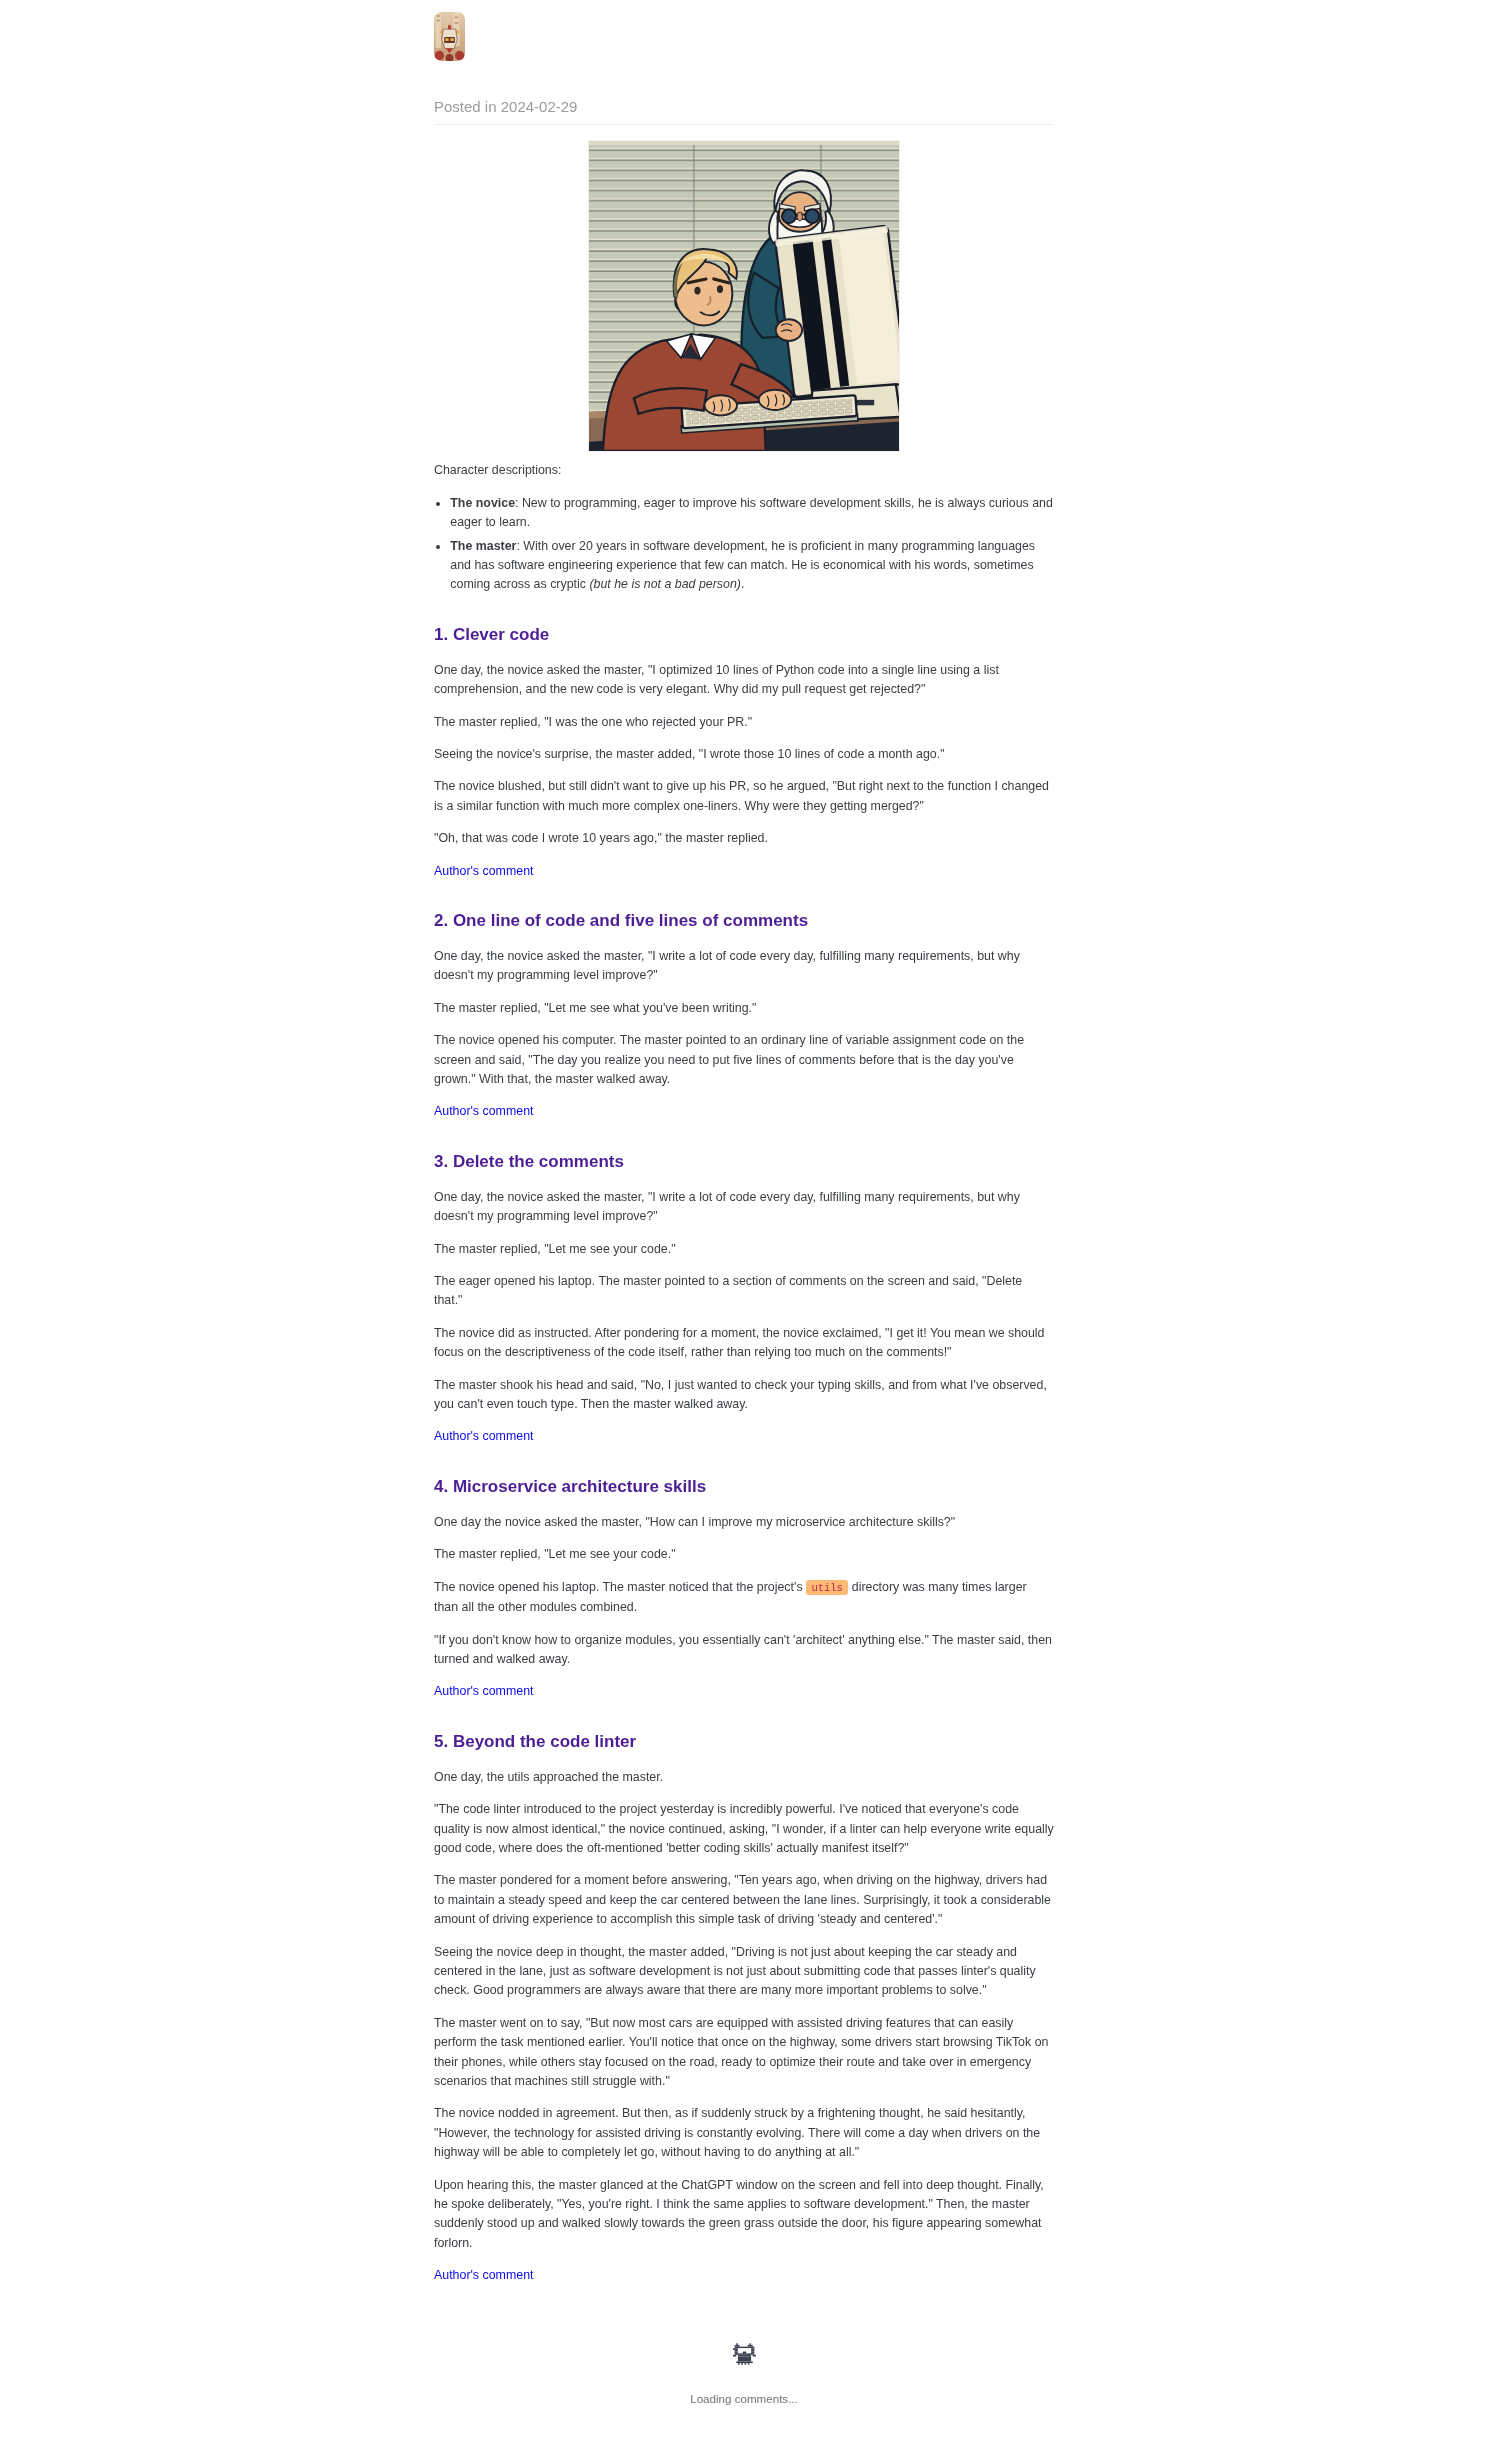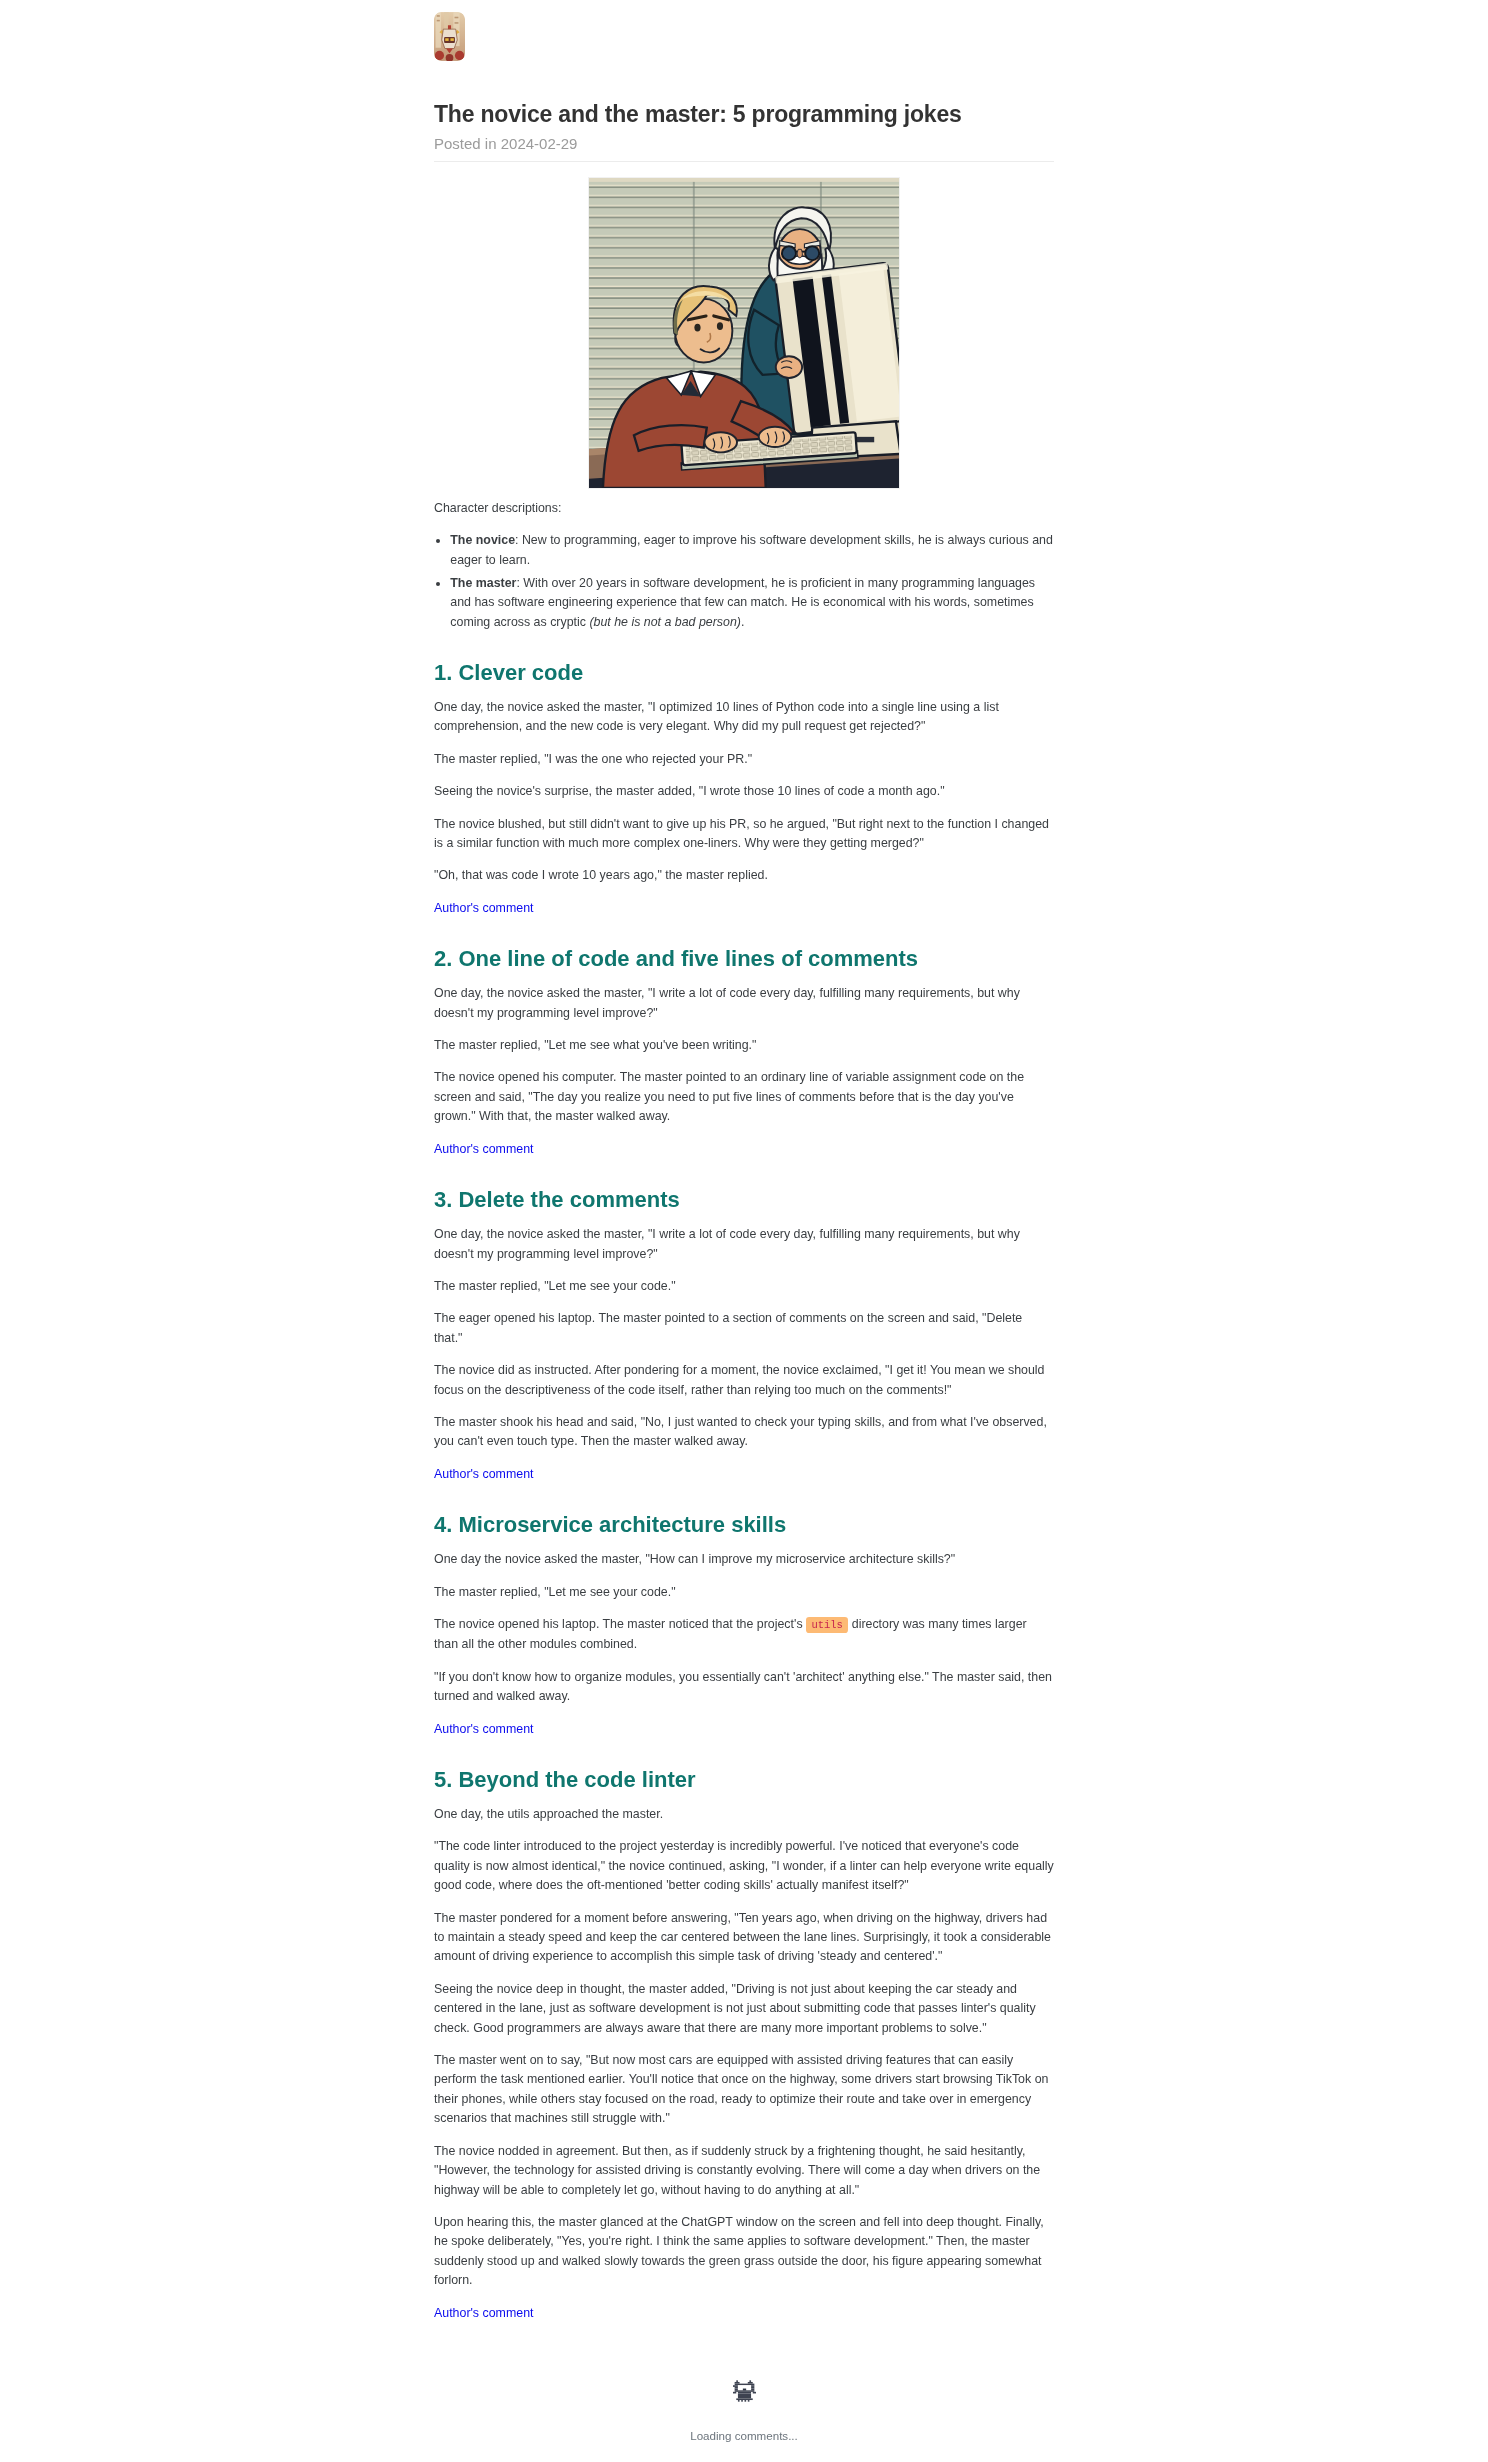--- a/index.html
+++ b/index.html
@@ -16,22 +16,22 @@
 
   h1.post-title { font-size:23px; line-height:29.5px; font-weight:700;
     color:#333; margin:0 0 7.8px; letter-spacing:-0.2px; }
   .post-date { font-size:15px; line-height:14px; color:#9b9b9b; margin:0 0 10px; }
   hr.rule { border:none; border-top:0.8px solid #ececec; margin:0 0 15.5px; }
 
   figure.illustration { margin:0 auto 9.3px; width:312px;
     border:0.8px solid #f1f1f1; line-height:0; }
 
   .post-body p { margin:0 0 13px; }
-  .post-body h3 { font-size:22px; line-height:21px; font-weight:700;
-    color:#0f766e; margin:29.5px 0 15.5px; }
+  .post-body h3 { font-size:17px; line-height:21px; font-weight:700;
+    color:#4c1d95; margin:29.5px 0 15.5px; }
   ul.chars { margin:6.2px 0 12.4px; padding-left:16.3px; }
   ul.chars li { margin-bottom:3.9px; }
   strong { font-weight:700; }
   em { font-style:italic; }
 
   p.plink { margin-bottom:0; }
   a.comment-link { color:#0b0bee; text-decoration:none; cursor:pointer; }
 
   code.inline {
     font-family:"Liberation Mono","DejaVu Sans Mono",monospace;
@@ -77,21 +77,20 @@
         <rect x="21.2" y="33.8" width="4.4" height="3.4" fill="#f0c03c"></rect>
         <polygon points="15.5,47 24.5,47 20,53" fill="#b3342e"></polygon>
         <circle cx="7" cy="56" r="6" fill="#a8322c"></circle>
         <circle cx="33" cy="56" r="6" fill="#a8322c"></circle>
         <circle cx="20" cy="59" r="5" fill="#8d2b26"></circle>
         <rect width="40" height="63" fill="#c08050" opacity=".12"></rect>
       </g>
     </svg>
   </a>
 
-  <h1 class="post-title">The novice and the master: 5 programming jokes</h1>
   <div class="post-date">Posted in 2024-02-29</div>
   <hr class="rule">
 
   <div class="post-body">
 
     <figure class="illustration">
       <svg width="310" height="310" viewBox="0 0 400 400">
         <defs>
           <pattern id="blinds" width="400" height="13" patternUnits="userSpaceOnUse">
             <rect width="400" height="13" fill="#c5cab8"></rect>

